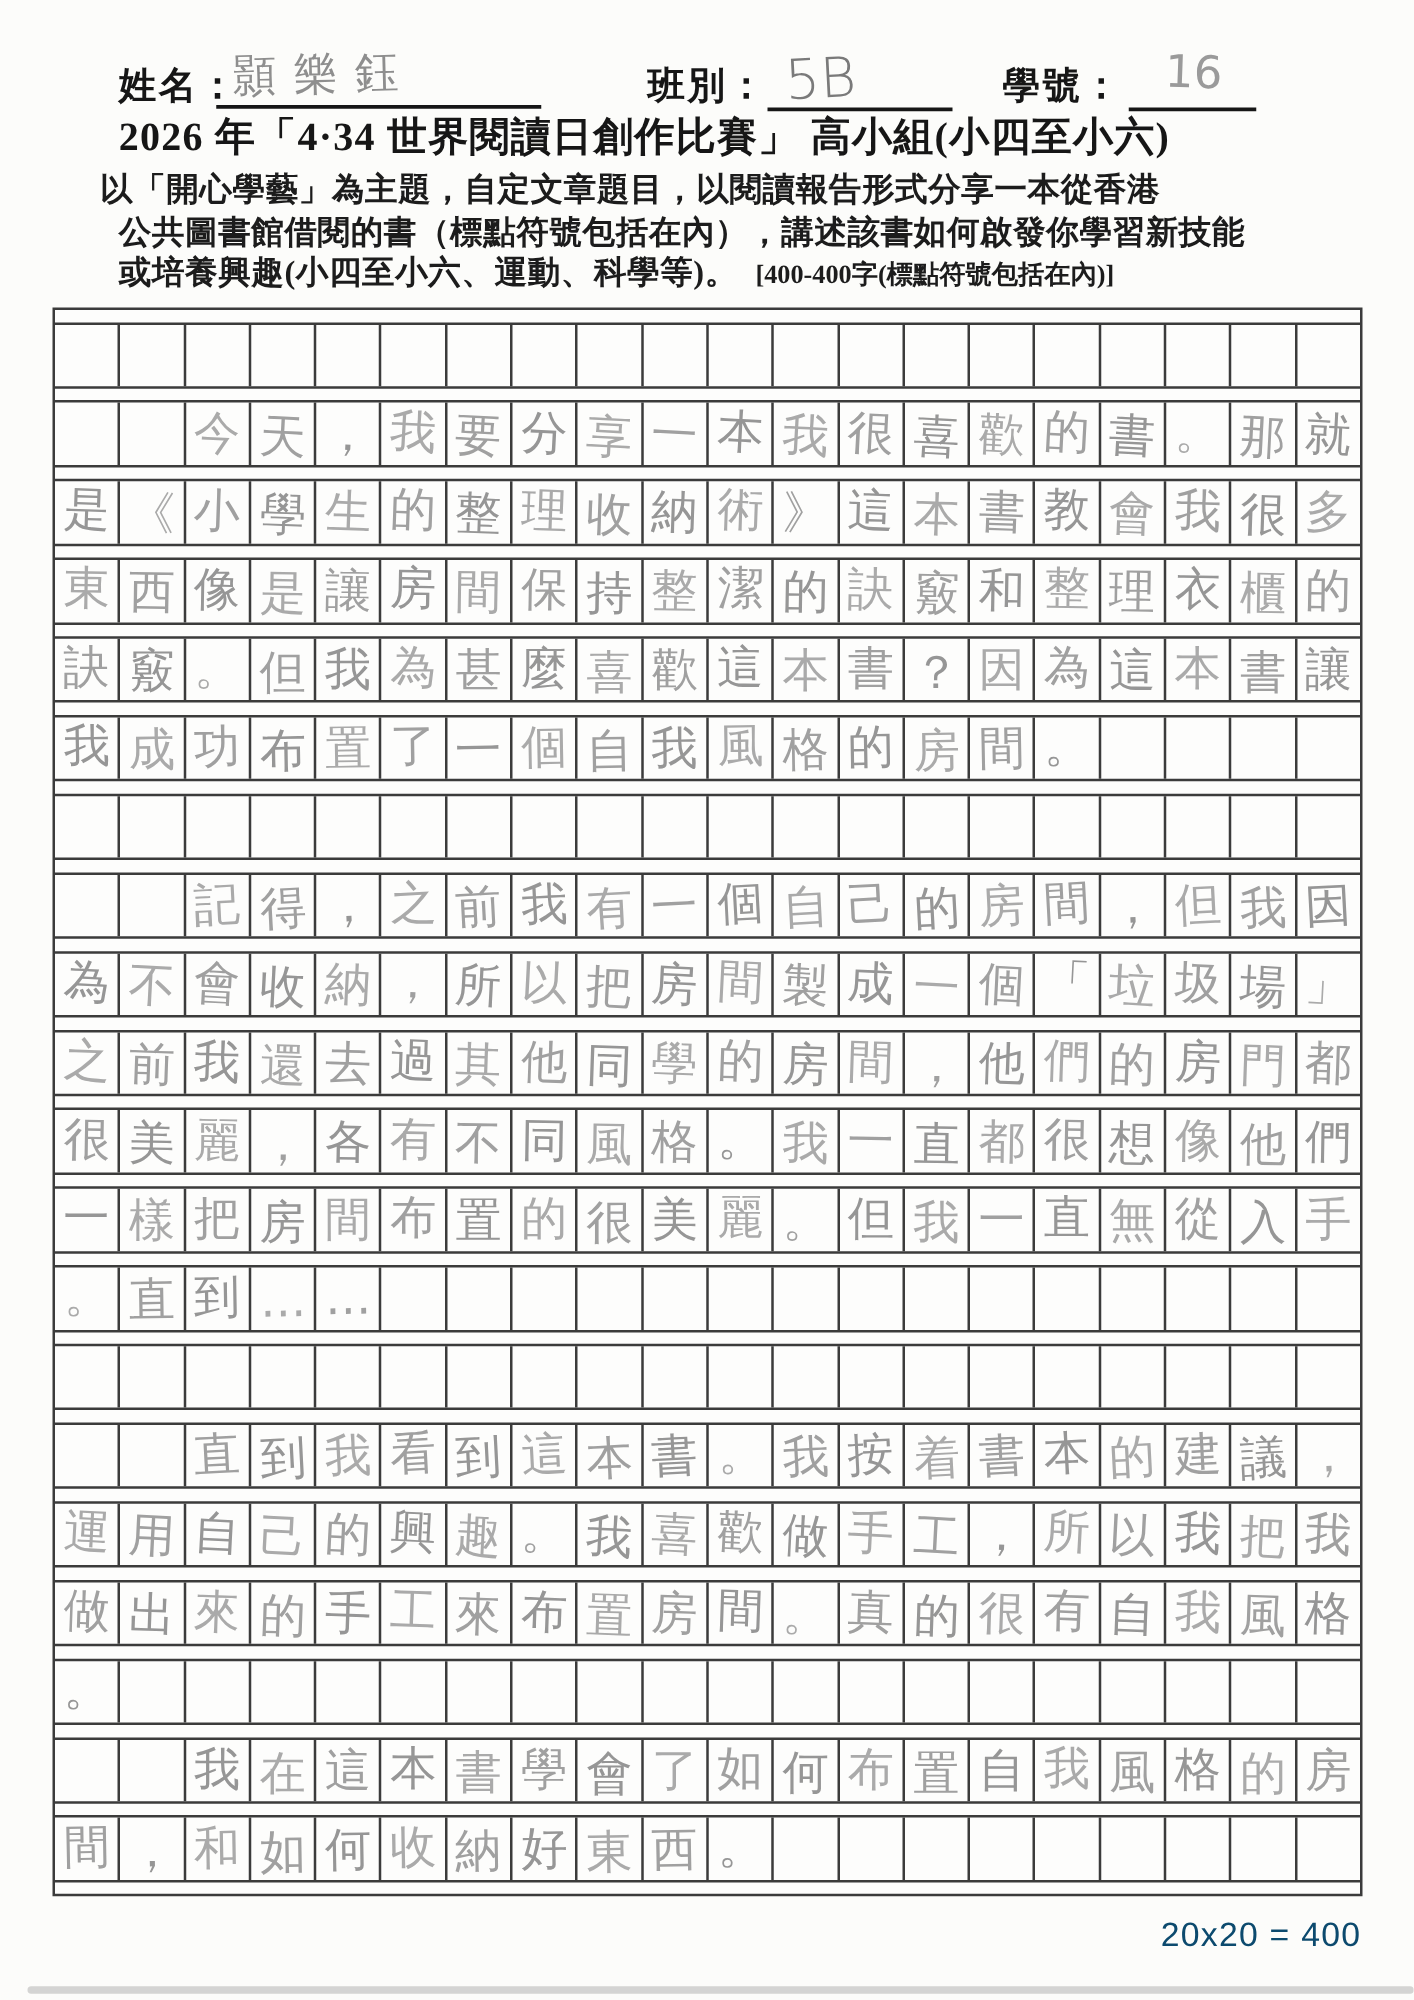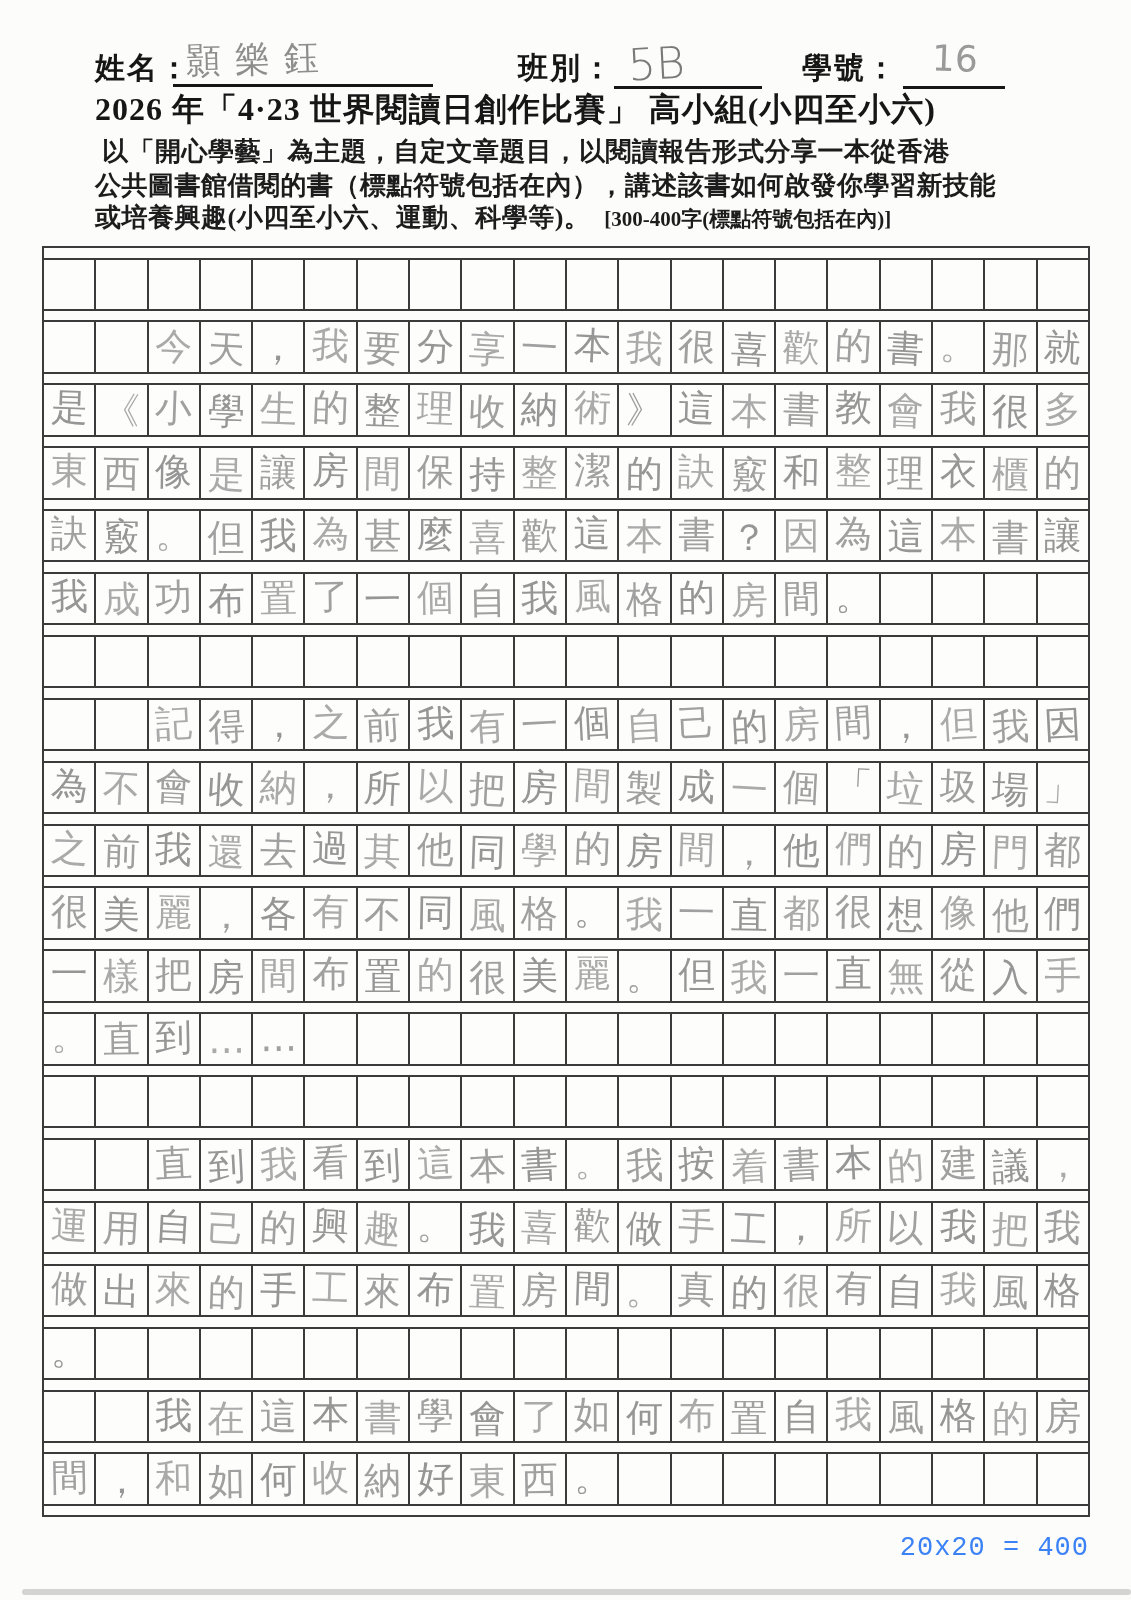--- a/index.html
+++ b/index.html
@@ -54,22 +54,22 @@
     overflow:visible;
   }
   .cell:last-child{border-right:none;}
   .hw{
     display:inline-block;
     font-family:"DejaVu Sans","Liberation Sans",sans-serif;
     font-size:37px;line-height:1;
     color:#8b8b8b;
   }
   .grid-note{
-    font-family:Liberation Mono, monospace;
-    font-size:27px;color:#3b82f6;letter-spacing:1px;
+    font-family:Liberation Sans, sans-serif;
+    font-size:27px;color:#0c4a6e;letter-spacing:1px;
   }
   .scan-line{
     left:22px;top:1589px;width:1109px;height:6px;
     background:#cdcdcb;opacity:.85;border-radius:3px;
   }
 </style>
 </head>
 <body>
 
 <div>
@@ -79,26 +79,26 @@
   <span class="abs hand" id="name-hand" style="left:186px;top:36px;">顥樂鈺</span>
 
   <span class="abs lbl" style="left:518px;top:48px;">班別：</span>
   <span class="abs uline" style="left:614px;top:40px;width:148px;height:46px;"></span>
   <span class="abs hand" id="class-hand" style="left:628px;top:38px;">5B</span>
 
   <span class="abs lbl" style="left:802px;top:48px;">學號：</span>
   <span class="abs uline" style="left:903px;top:40px;width:102px;height:46px;"></span>
   <span class="abs hand" id="num-hand" style="left:932px;top:38px;">16</span>
 
-  <div class="abs title" style="left:95px;top:88px;">2026 年「4·23 世界閱讀日創作比賽」  高小組(小四至小六)</div>
+  <div class="abs title" style="left:95px;top:88px;">2026 年「4·34 世界閱讀日創作比賽」  高小組(小四至小六)</div>
 
-  <div class="abs instr" style="left:102px;top:134px;">以「開心學藝」為主題，自定文章題目，以閱讀報告形式分享一本從香港</div>
+  <div class="abs instr" style="left:80px;top:134px;">以「開心學藝」為主題，自定文章題目，以閱讀報告形式分享一本從香港</div>
   <div class="abs instr" style="left:95px;top:168px;">公共圖書館借閱的書（標點符號包括在內），講述該書如何啟發你學習新技能</div>
   <div class="abs instr" style="left:95px;top:200px;">
-    <span>或培養興趣(小四至小六、運動、科學等)。</span><span class="wordlimit">[300-400字(標點符號包括在內)]</span>
+    <span>或培養興趣(小四至小六、運動、科學等)。</span><span class="wordlimit">[400-400字(標點符號包括在內)]</span>
   </div>
 
   <div class="abs" id="grid">
       <div class="gap"></div>
       <div class="row">
         <div class="cell"></div>
         <div class="cell"></div>
         <div class="cell"></div>
         <div class="cell"></div>
         <div class="cell"></div>

